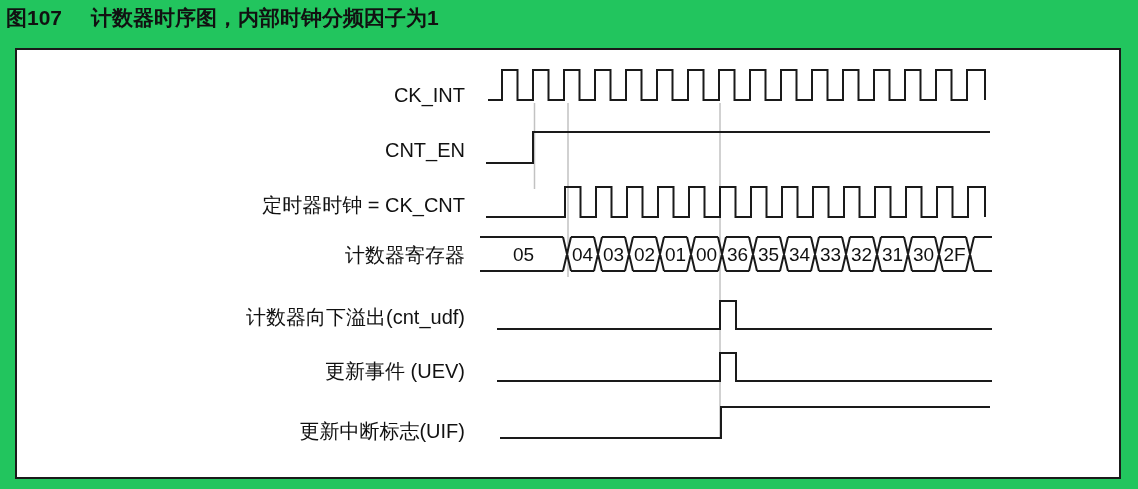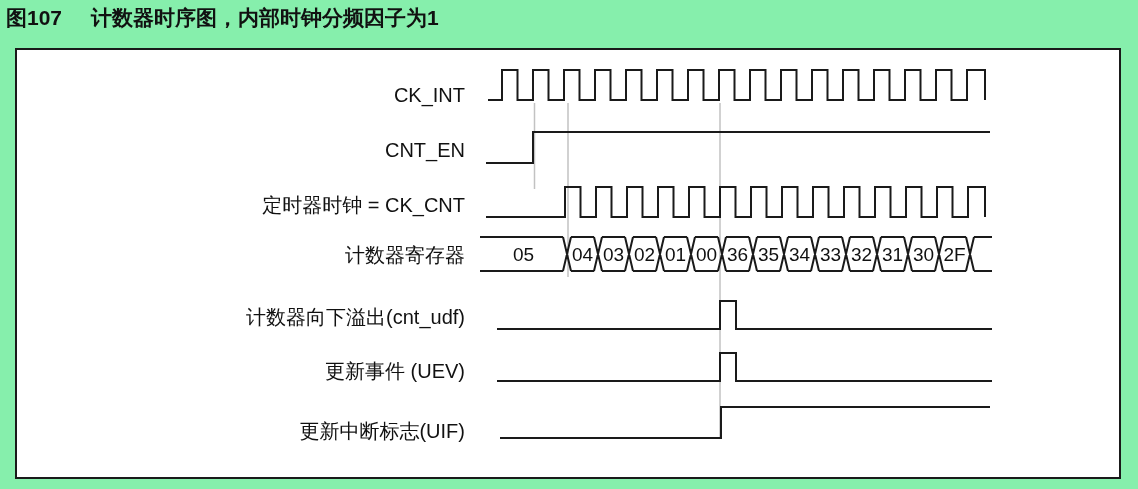--- a/index.html
+++ b/index.html
@@ -1,19 +1,19 @@
 <!DOCTYPE html>
 <html><head>
 <meta charset="utf-8">
 <style>
   html,body{margin:0;padding:0;background:#ffffff;}
   .page{
     position:relative;
     width:1138px;height:489px;
-    background:#86efac;
+    background:#22c55e;
     font-family:"Liberation Sans", sans-serif;
     overflow:hidden;
   }
   .title{
     position:absolute;left:6px;top:4px;
     font-size:21px;font-weight:bold;color:#111111;
     white-space:nowrap;
   }
   .title .fig-no{margin-right:29px;}
   .frame{

